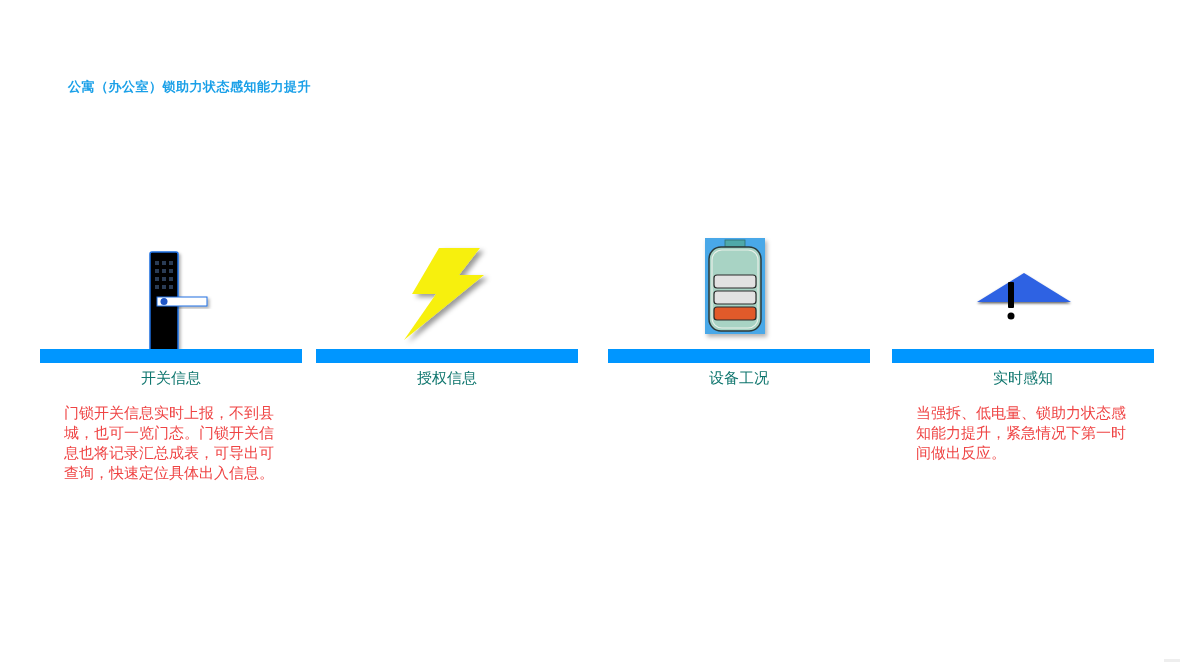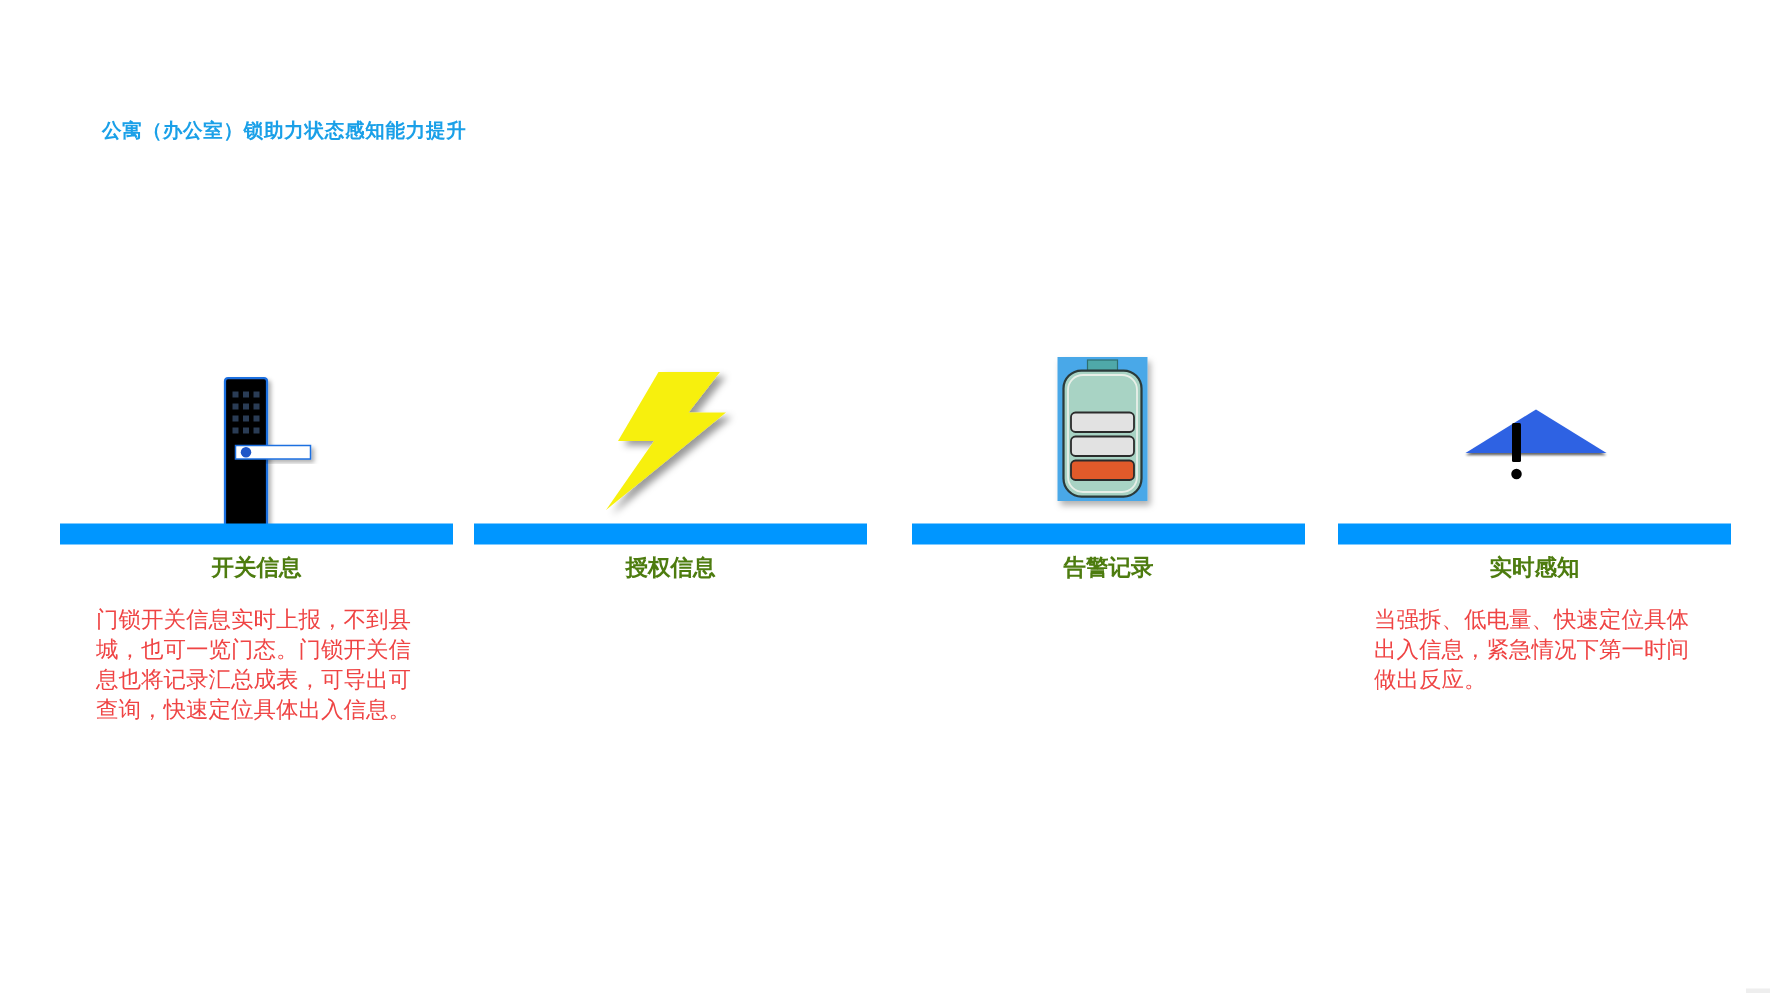--- a/index.html
+++ b/index.html
@@ -45,22 +45,22 @@
       height: 14px;
       background: #0096ff;
     }
     .col-title {
       position: absolute;
       left: 0;
       top: 369px;
       width: 262px;
       text-align: center;
       font-size: 15px;
-      font-weight: bold;
-      color: #4d7c0f;
+      font-weight: normal;
+      color: #0f766e;
     }
     .col-desc {
       position: absolute;
       left: 24px;
       top: 403px;
       width: 210px;
       font-size: 15px;
       line-height: 20px;
       color: #ef4444;
       word-break: break-all;
@@ -138,34 +138,34 @@
       <rect x="97" y="8" width="60" height="96" fill="#4aa8e8" filter="url(#sh3)"></rect>
       <rect x="117" y="10" width="20" height="7" fill="#4fa9a9" stroke="#2f6f6f" stroke-width="0.8"></rect>
       <rect x="101" y="17" width="52" height="84" rx="12" fill="#a8d3c4" stroke="#2b3a3a" stroke-width="1.5"></rect>
       <rect x="104" y="20" width="46" height="78" rx="10" fill="none" stroke="#e8efe8" stroke-width="1.2"></rect>
       <rect x="106" y="45" width="42" height="13" rx="3" fill="#e2e2e2" stroke="#2b2b2b" stroke-width="1.2"></rect>
       <rect x="106" y="61" width="42" height="13" rx="3" fill="#e2e2e2" stroke="#2b2b2b" stroke-width="1.2"></rect>
       <rect x="106" y="77" width="42" height="13" rx="3" fill="#e15a2a" stroke="#2b2b2b" stroke-width="1.2"></rect>
     </svg>
   </div>
   <div class="bar"></div>
-  <div class="col-title">告警记录</div>
+  <div class="col-title">设备工况</div>
 </div>
 
 <div class="col" style="left:892px;">
   <div class="icon-wrap">
     <svg width="262" height="120" viewBox="0 0 262 120">
       <defs>
         <filter id="sh4" x="-20%" y="-20%" width="150%" height="150%">
           <feDropShadow dx="0" dy="1.5" stdDeviation="0.8" flood-color="#000" flood-opacity="0.6"></feDropShadow>
         </filter>
       </defs>
       <polygon points="132,43 179,72 85,72" fill="#2f62e3" filter="url(#sh4)"></polygon>
       <rect x="116" y="52" width="6" height="26" rx="1" fill="#000"></rect>
       <circle cx="119" cy="86" r="3.5" fill="#000"></circle>
     </svg>
   </div>
   <div class="bar"></div>
   <div class="col-title">实时感知</div>
-  <div class="col-desc">当强拆、低电量、快速定位具体出入信息，紧急情况下第一时间做出反应。</div>
+  <div class="col-desc">当强拆、低电量、锁助力状态感知能力提升，紧急情况下第一时间做出反应。</div>
 </div>
 
 <div class="corner-mark"></div>
 
 </body></html>

